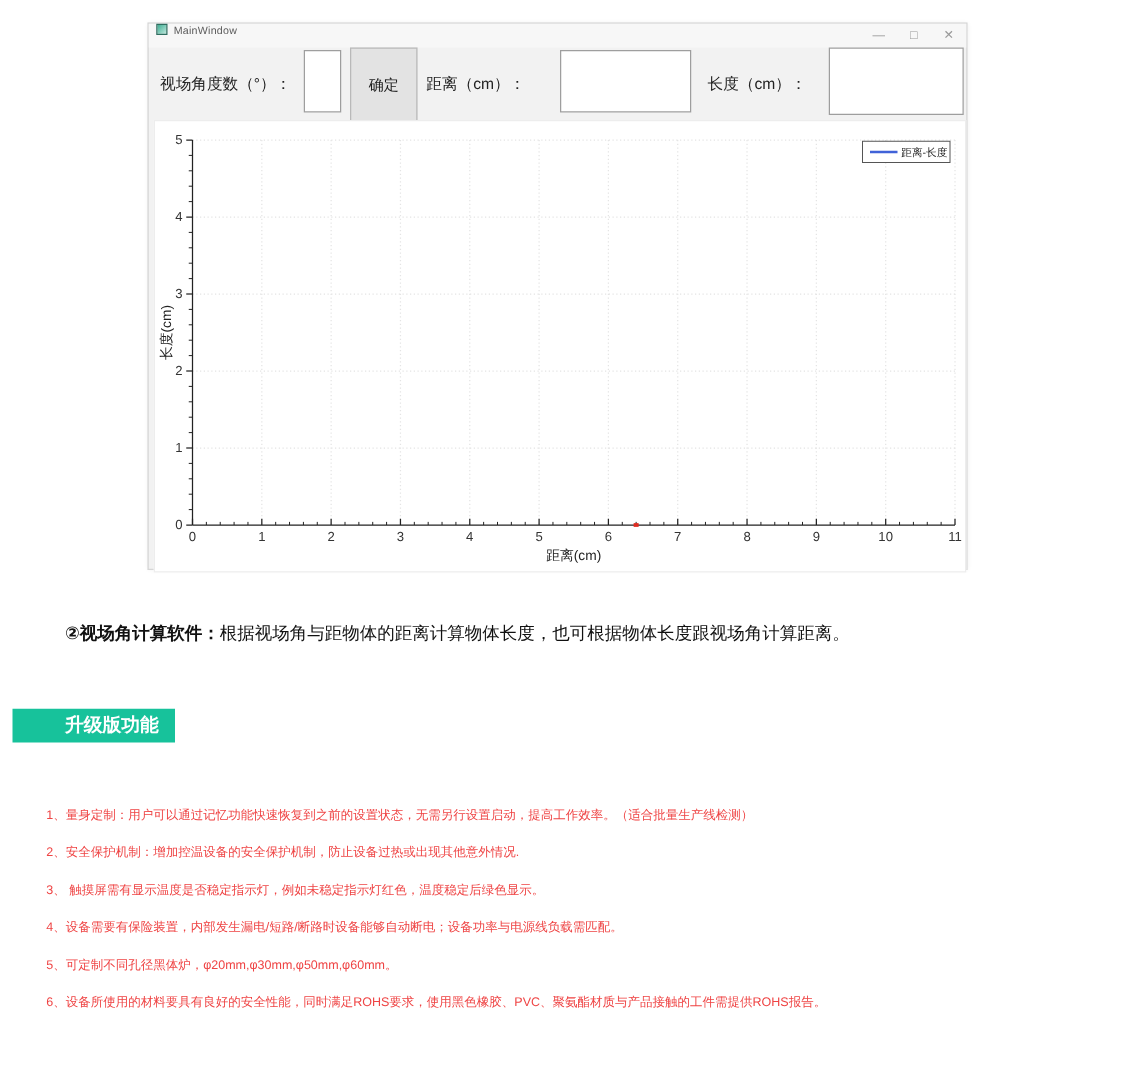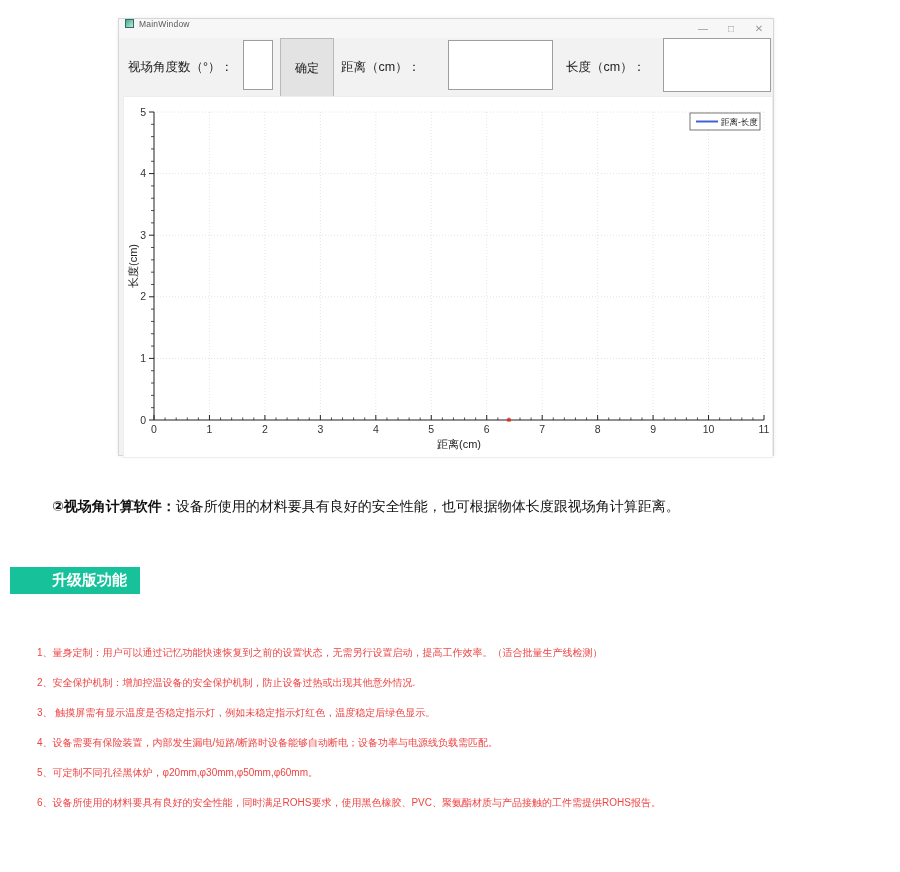--- a/index.html
+++ b/index.html
@@ -212,21 +212,21 @@
         <g>
           <rect x="566" y="16" width="70" height="17" fill="#fff" stroke="#555" stroke-width="0.8"></rect>
           <line x1="572" y1="24.5" x2="594" y2="24.5" stroke="#4062d8" stroke-width="2"></line>
           <text x="597" y="27.5" font-size="8.5" fill="#222">距离-长度</text>
         </g>
       </svg>
   </div>
 </div>
 
 <div id="description">
-  <b>②视场角计算软件：</b><span>设备所使用的材料要具有良好的安全性能，也可根据物体长度跟视场角计算距离。</span>
+  <b>②视场角计算软件：</b><span>根据视场角与距物体的距离计算物体长度，也可根据物体长度跟视场角计算距离。</span>
 </div>
 
 <div id="feature-badge" style="background: rgb(23, 194, 155); padding-left: 42px;">升级版功能</div>
 
 <div id="feature-list">
   <p>1、量身定制：用户可以通过记忆功能快速恢复到之前的设置状态，无需另行设置启动，提高工作效率。（适合批量生产线检测）</p>
   <p>2、安全保护机制：增加控温设备的安全保护机制，防止设备过热或出现其他意外情况.</p>
   <p>3、 触摸屏需有显示温度是否稳定指示灯，例如未稳定指示灯红色，温度稳定后绿色显示。</p>
   <p>4、设备需要有保险装置，内部发生漏电/短路/断路时设备能够自动断电；设备功率与电源线负载需匹配。</p>
   <p>5、可定制不同孔径黑体炉，φ20mm,φ30mm,φ50mm,φ60mm。</p>

